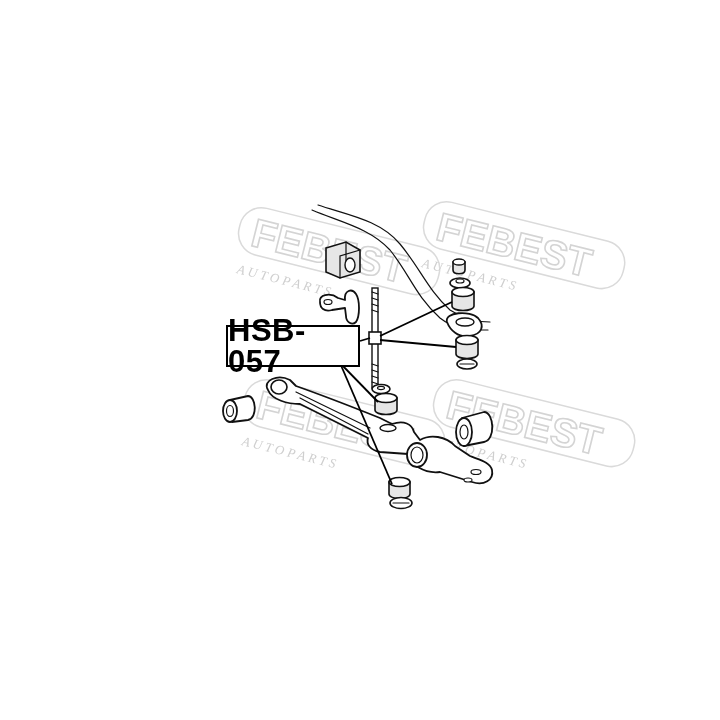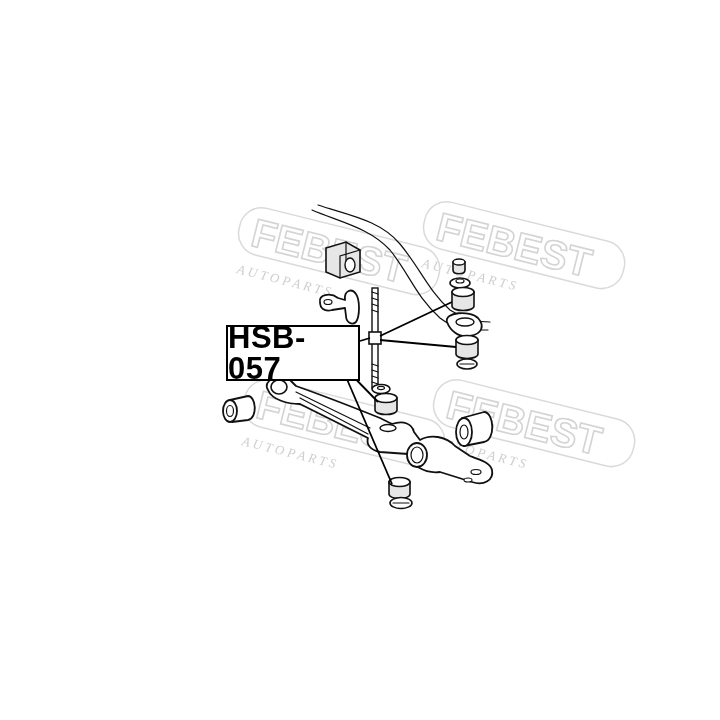--- a/index.html
+++ b/index.html
@@ -4,21 +4,21 @@
 <style>
   html, body { margin: 0; padding: 0; background: #ffffff; }
   body { width: 720px; height: 720px; position: relative; overflow: hidden; font-family: "Liberation Sans", sans-serif; }
   #canvas { position: absolute; left: 0; top: 0; width: 720px; height: 720px; }
   .wm-text { font-family: "Liberation Sans", sans-serif; font-weight: bold; fill: none; stroke: #d4d4d4; stroke-width: 1.6; }
   .wm-sub { font-family: "Liberation Serif", serif; font-style: italic; fill: #cfcfcf; }
   .part { fill: #ffffff; stroke: #111; stroke-width: 1.8; stroke-linejoin: round; stroke-linecap: round; }
   .part-thin { fill: none; stroke: #111; stroke-width: 1.2; stroke-linecap: round; }
   .hatch { fill: #e6e6e6; stroke: #111; stroke-width: 1.6; }
   .leader { stroke: #000; stroke-width: 1.8; fill: none; }
-  #label-box { position: absolute; left: 226px; top: 325px; width: 134px; height: 56px; border: 2.5px solid #000; background: #fff; box-sizing: border-box; display: flex; align-items: center; justify-content: center; }
+  #label-box { position: absolute; left: 226px; top: 325px; width: 134px; height: 42px; border: 2.5px solid #000; background: #fff; box-sizing: border-box; display: flex; align-items: center; justify-content: center; }
   #label-text { font-family: "Liberation Sans", sans-serif; font-weight: bold; font-size: 31px; letter-spacing: 0.5px; color: #000; line-height: 1; }
 </style>
 </head>
 <body>
 
 <svg id="canvas" viewBox="0 0 720 720" xmlns="http://www.w3.org/2000/svg">
 
   <g>
     <g transform="translate(245,238) rotate(14)">
       <rect x="-8" y="-34" width="205" height="48" rx="22" fill="none" stroke="#dadada" stroke-width="1.5"></rect>

